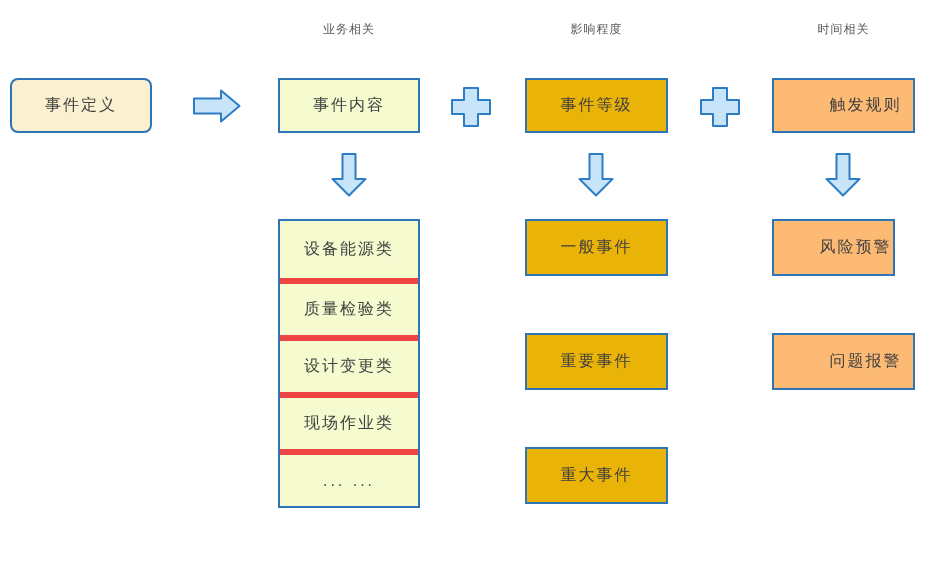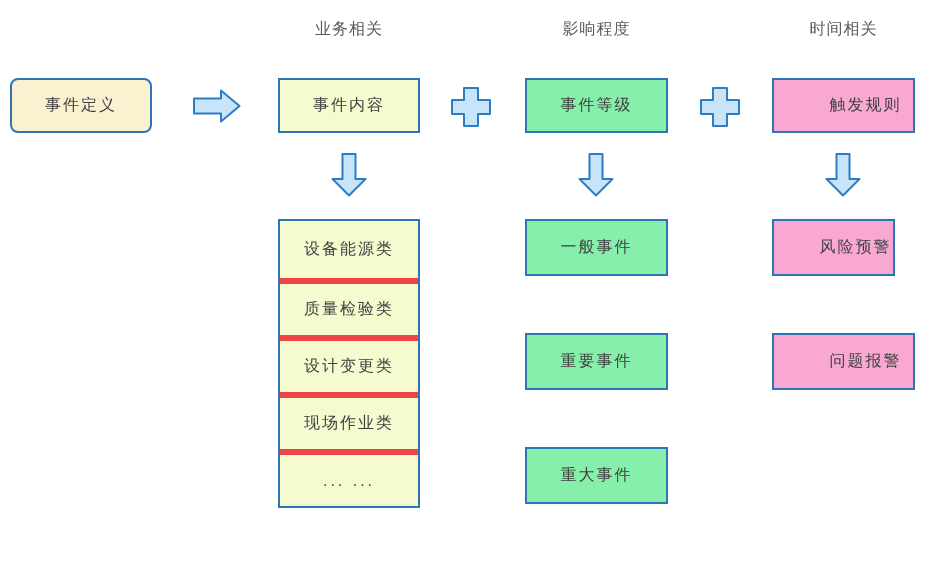--- a/index.html
+++ b/index.html
@@ -14,40 +14,40 @@
     height: 571px;
     background: #ffffff;
     overflow: hidden;
   }
   .col-header {
     position: absolute;
     top: 17px;
     height: 24px;
     line-height: 24px;
     text-align: center;
-    font-size: 16px;
+    font-size: 12px;
     font-weight: 500;
     color: #595959;
     letter-spacing: 1px;
   }
   .node {
     position: absolute;
     box-sizing: border-box;
     border: 2px solid #2E75B6;
     display: flex;
     align-items: center;
     justify-content: center;
     font-size: 16px;
     color: #3F3F3F;
     letter-spacing: 2px;
   }
   .fill-cream   { background: #FBF0CF; border-radius: 8px; }
   .fill-green   { background: #F5FACF; }
-  .fill-salmon  { background: #86efac; }
-  .fill-blue    { background: #f9a8d4; padding-left: 44px; }
+  .fill-salmon  { background: #eab308; }
+  .fill-blue    { background: #fdba74; padding-left: 44px; }
   .row1 { top: 78px; height: 55px; }
   .icon-abs { position: absolute; }
   .list {
     position: absolute;
     left: 278px;
     top: 219px;
     width: 142px;
     box-sizing: border-box;
     border: 2px solid #2E75B6;
     background: #F5FACF;

